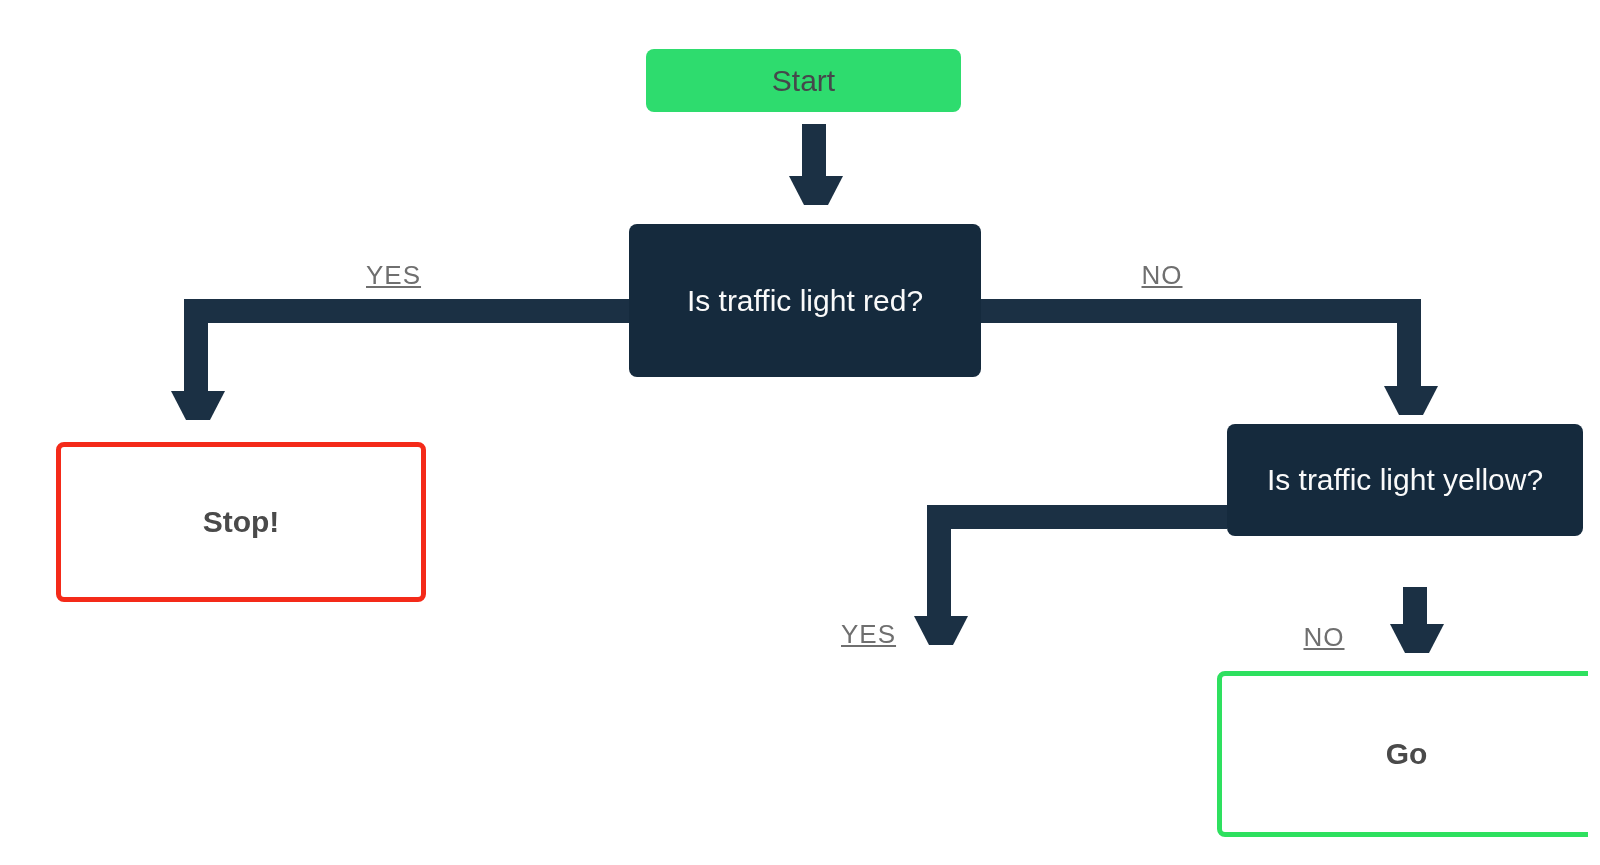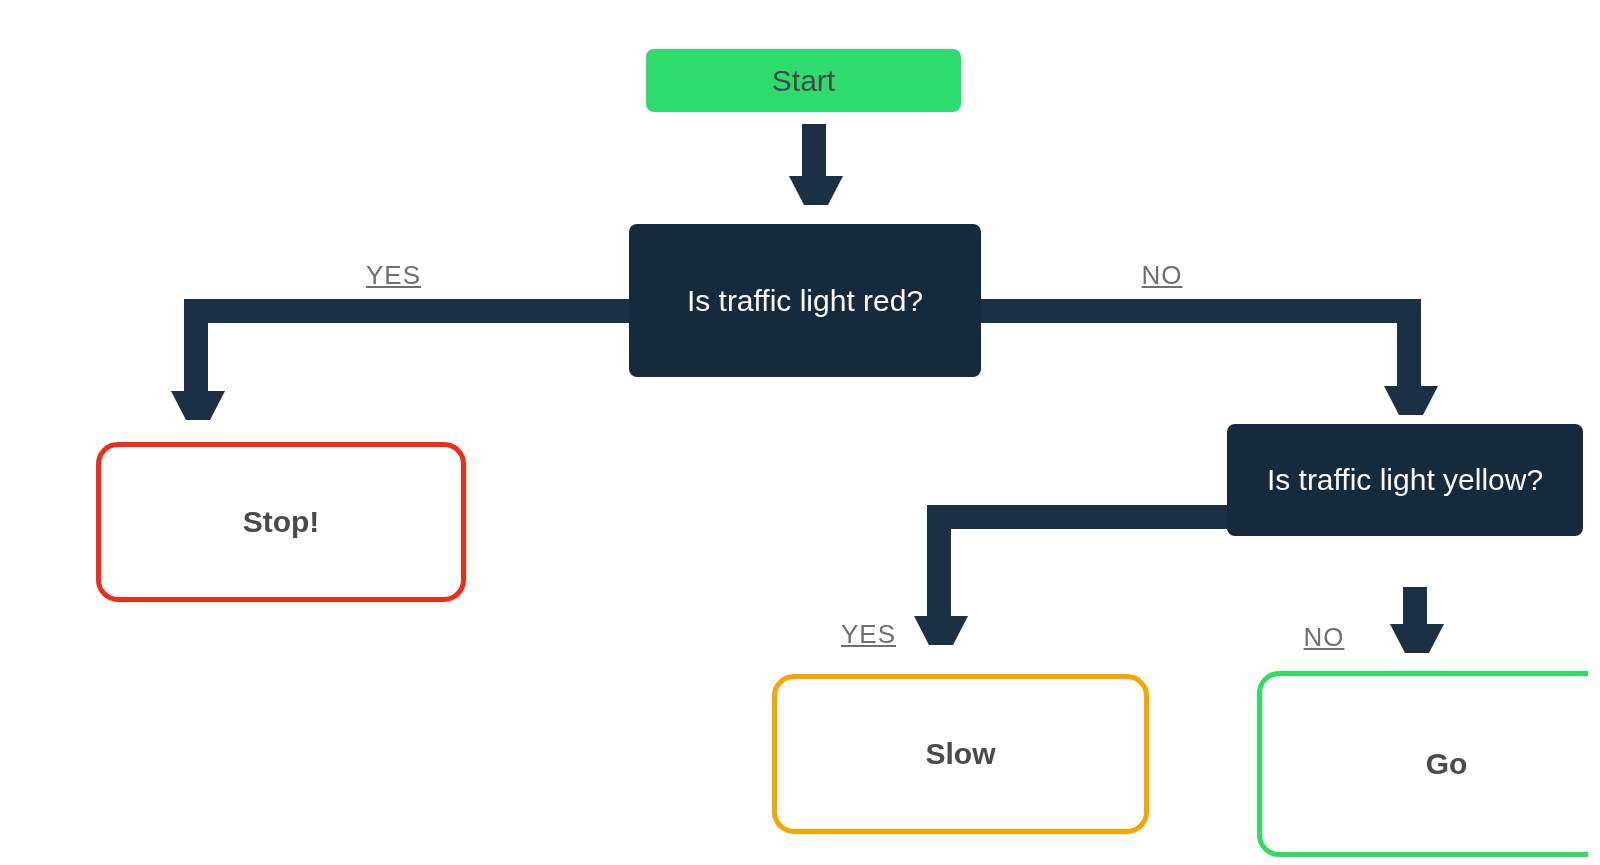--- a/index.html
+++ b/index.html
@@ -41,28 +41,27 @@
   }
   .node-decision {
     background: var(--decision-fill);
     border-radius: 8px;
     color: var(--decision-text);
   }
   .node-q1 { left: 605px; top: 200px; width: 352px; height: 153px; }
   .node-q2 { left: 1203px; top: 400px; width: 356px; height: 112px; }
   .node-result {
     background: var(--background);
-    border-radius: 22px;
+    border-radius: 8px;
     font-weight: bold;
     color: var(--result-text);
-    margin-left: 40px;
   }
   .node-stop { left: 32px;  top: 418px; width: 370px; height: 160px; border: 5px solid var(--stop-border); }
   .node-slow { left: 708px; top: 650px; width: 377px; height: 160px; border: 5px solid var(--slow-border); }
-  .node-go   { left: 1193px; top: 647px; width: 379px; height: 186px; border: 5px solid var(--go-border); }
+  .node-go   { left: 1193px; top: 647px; width: 379px; height: 166px; border: 5px solid var(--go-border); }
 
   .h-line { position: absolute; height: 4px; background: var(--connector); }
   .v-line { position: absolute; width: 4px;  background: var(--connector); }
   .arrow-down {
     position: absolute;
     width: 0; height: 0;
     border-left: 15px solid transparent;
     border-right: 15px solid transparent;
     border-top: 29px solid var(--connector);
   }
@@ -89,23 +88,20 @@
   </div>
 
   <div class="node node-result node-stop">
     <span>Stop!</span>
   </div>
 
   <div class="node node-decision node-q2">
     <span>Is traffic light yellow?</span>
   </div>
 
-  <div class="node node-result node-slow">
-    <span>Slow</span>
-  </div>
 
   <div class="node node-result node-go">
     <span>Go</span>
   </div>
 
   <div>
     <div class="v-line" style="left:778px; top:100px; height:52px;"></div>
     <div class="arrow-down" style="left:765px; top:152px;"></div>
   </div>
 

